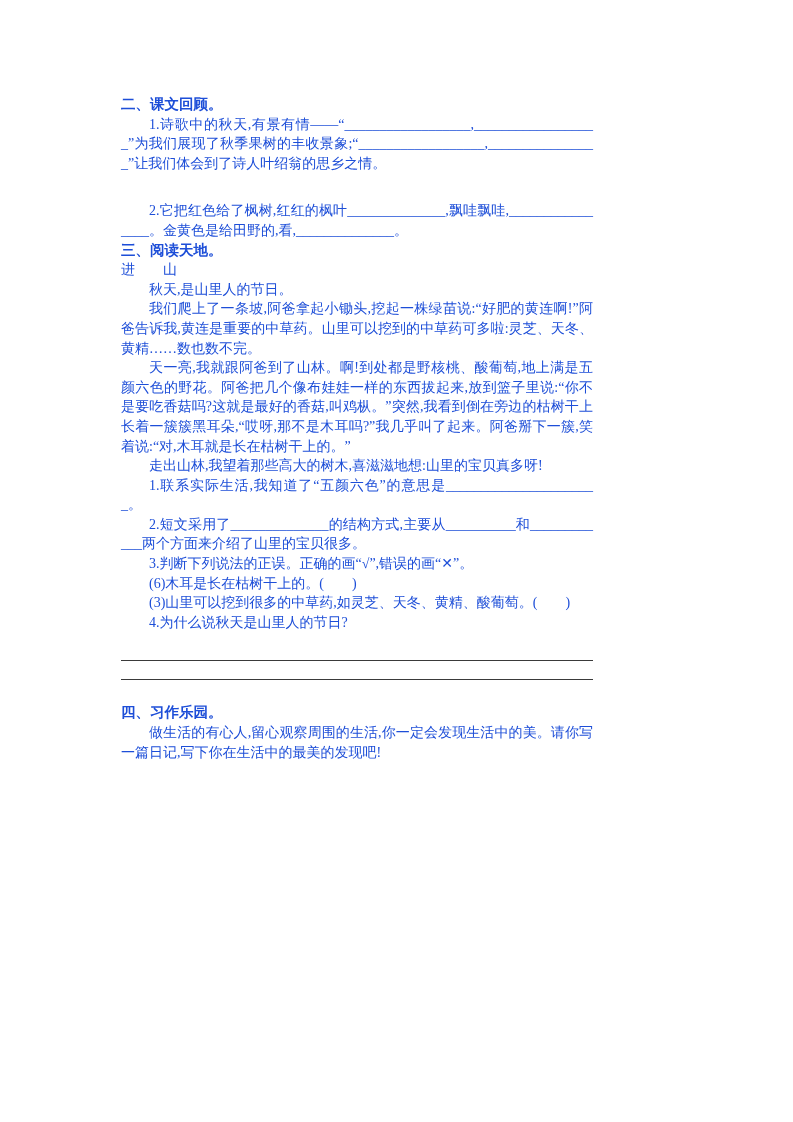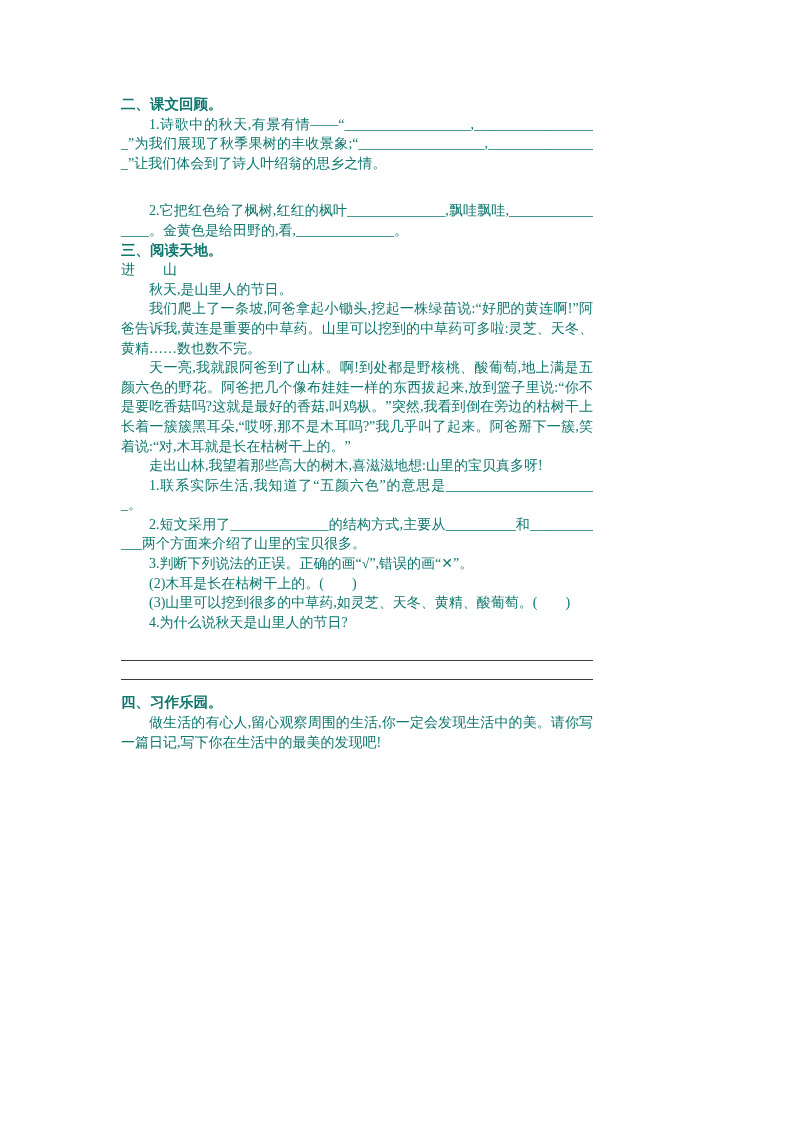--- a/index.html
+++ b/index.html
@@ -10,21 +10,21 @@
     }
     body {
       width: 793px;
       height: 1122px;
       overflow: hidden;
     }
     .page {
       width: 709px;
       height: 1122px;
       padding: 95px 116px 0 121px;
-      color: #0f766e;
+      color: #1d4ed8;
       font-family: "Liberation Serif", "DejaVu Serif", serif;
       font-size: 14px;
       line-height: 19.6px;
     }
     .heading {
       margin: 0;
       font-family: "Liberation Sans", "DejaVu Sans", sans-serif;
       font-size: 14.5px;
       font-weight: 700;
       line-height: 19.6px;
@@ -44,21 +44,21 @@
     }
     .gap-top { margin-top: 28px; }
     .sp { }
     .answer-line {
       height: 0;
       border-bottom: 1px solid #3a3a3a;
       width: 100%;
     }
     .answer-line-first { margin-top: 28px; }
     .answer-line-second { margin-top: 18px; }
-    .heading-writing { margin-top: 13px; }
+    .heading-writing { margin-top: 23px; }
   </style>
 </head>
 <body>
 
 <div class="page">
 
   <section>
     <h3 class="heading">二、课文回顾。</h3>
     <p class="para">1.诗歌中的秋天,有景有情——“__________________,__________________”为我们展现了秋季果树的丰收景象;“__________________,________________”让我们体会到了诗人叶绍翁的思乡之情。</p>
     <p class="para gap-top">2.它把红色给了枫树,红红的枫叶______________,飘哇飘哇,________________。金黄色是给田野的,看,______________。</p>
@@ -68,21 +68,21 @@
     <h3 class="heading">三、阅读天地。</h3>
     <p class="center">进        山</p>
     <p class="para">秋天,是山里人的节日。</p>
     <p class="para">我们爬上了一条坡,阿爸拿起小锄头,挖起一株绿苗说:“好肥的黄连啊!”阿爸告诉我,黄连是重要的中草药。山里可以挖到的中草药可多啦:灵芝、天冬、黄精……数也数不完。</p>
     <p class="para">天一亮,我就跟阿爸到了山林。啊!到处都是野核桃、酸葡萄,地上满是五颜六色的野花。阿爸把几个像布娃娃一样的东西拔起来,放到篮子里说:“你不是要吃香菇吗?这就是最好的香菇,叫鸡枞。”突然,我看到倒在旁边的枯树干上长着一簇簇黑耳朵,“哎呀,那不是木耳吗?”我几乎叫了起来。阿爸掰下一簇,笑着说:“对,木耳就是长在枯树干上的。”</p>
     <p class="para">走出山林,我望着那些高大的树木,喜滋滋地想:山里的宝贝真多呀!</p>
 
     <p class="para">1.联系实际生活,我知道了“五颜六色”的意思是______________________。</p>
     <p class="para">2.短文采用了______________的结构方式,主要从__________和____________两个方面来介绍了山里的宝贝很多。</p>
     <p class="para sp">3.判断下列说法的正误。正确的画“√”,错误的画“✕”。</p>
-    <p class="para sp">(2)木耳是长在枯树干上的。(        )</p>
+    <p class="para sp">(6)木耳是长在枯树干上的。(        )</p>
     <p class="para sp">(3)山里可以挖到很多的中草药,如灵芝、天冬、黄精、酸葡萄。(        )</p>
     <p class="para sp">4.为什么说秋天是山里人的节日?</p>
 
     <div class="answer-line answer-line-first"></div>
     <div class="answer-line answer-line-second"></div>
   </section>
 
   <section>
     <h3 class="heading heading-writing">四、习作乐园。</h3>
     <p class="para">做生活的有心人,留心观察周围的生活,你一定会发现生活中的美。请你写一篇日记,写下你在生活中的最美的发现吧!</p>

